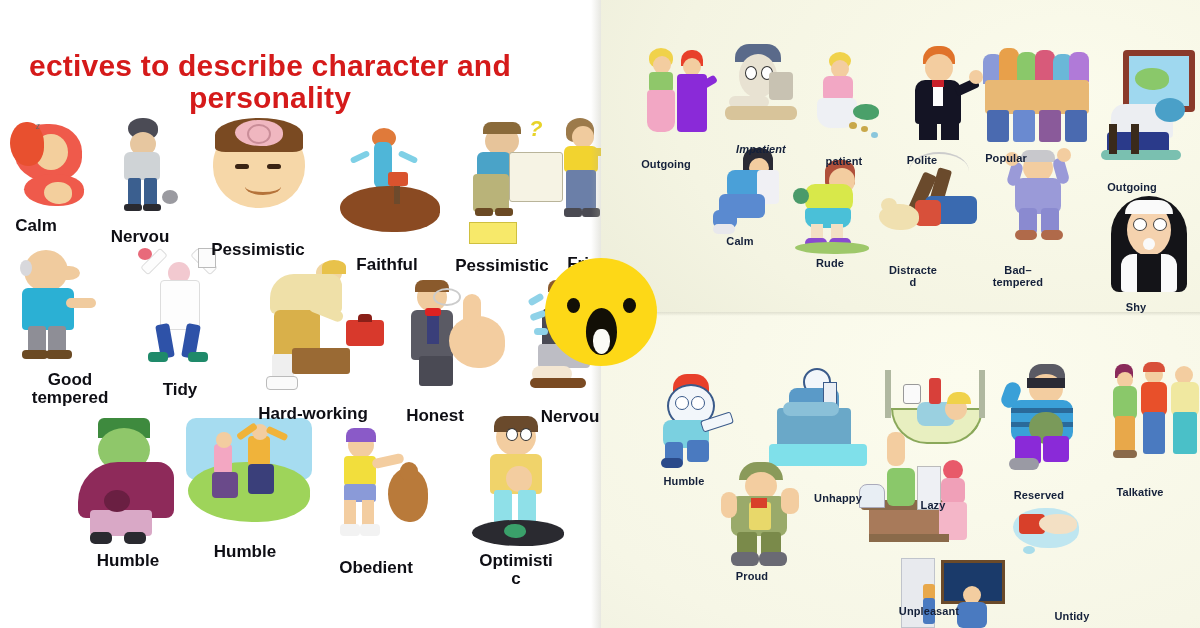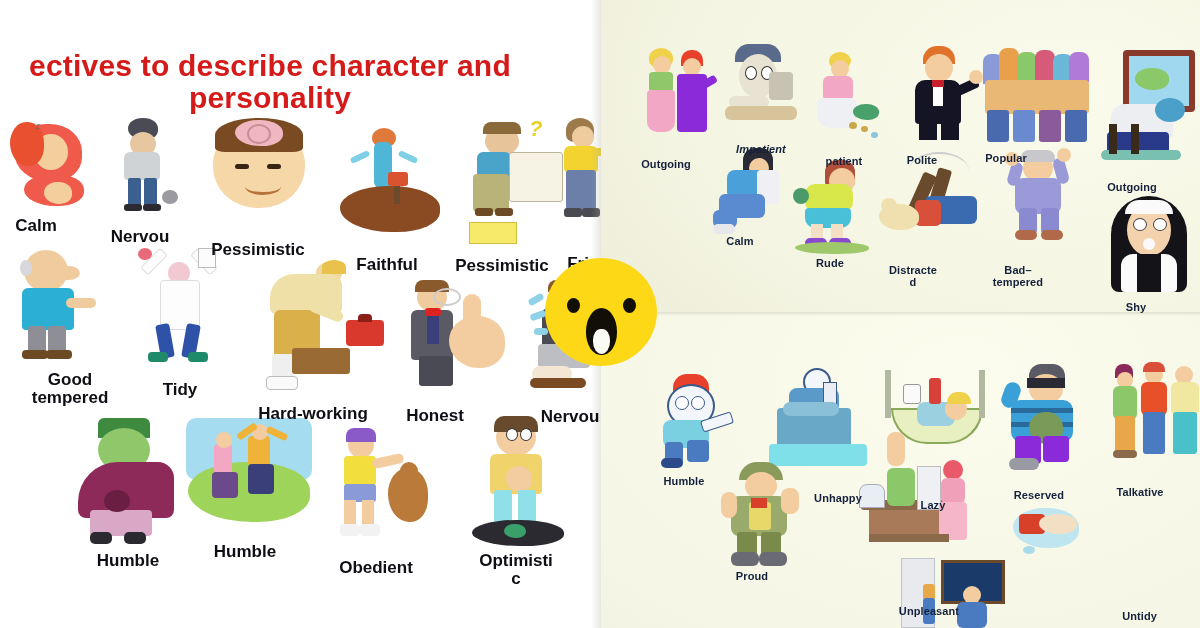--- a/index.html
+++ b/index.html
@@ -549,21 +549,21 @@
       <div class="word w-right" style="left: 1136px; top: 302px;">Shy</div>
     </div>
   <div id="words-br">
       <div class="word w-right" style="left: 684px; top: 476px;">Humble</div>
       <div class="word w-right" style="left: 838px; top: 493px;">Unhappy</div>
       <div class="word w-right" style="left: 933px; top: 500px;">Lazy</div>
       <div class="word w-right" style="left: 1039px; top: 490px;">Reserved</div>
       <div class="word w-right" style="left: 1140px; top: 487px;">Talkative</div>
       <div class="word w-right" style="left: 752px; top: 571px;">Proud</div>
       <div class="word w-right" style="left: 929px; top: 606px;">Unpleasant</div>
-      <div class="word w-right" style="left: 1112px; top: 611px; text-align: right;">Untidy</div>
+      <div class="word w-right" style="left: 1072px; top: 611px;">Untidy</div>
     </div>
 
   <div id="emoji">
     <span class="eye l"></span>
     <span class="eye r"></span>
     <span class="mouth"></span>
   </div>
 
 </div>
 

